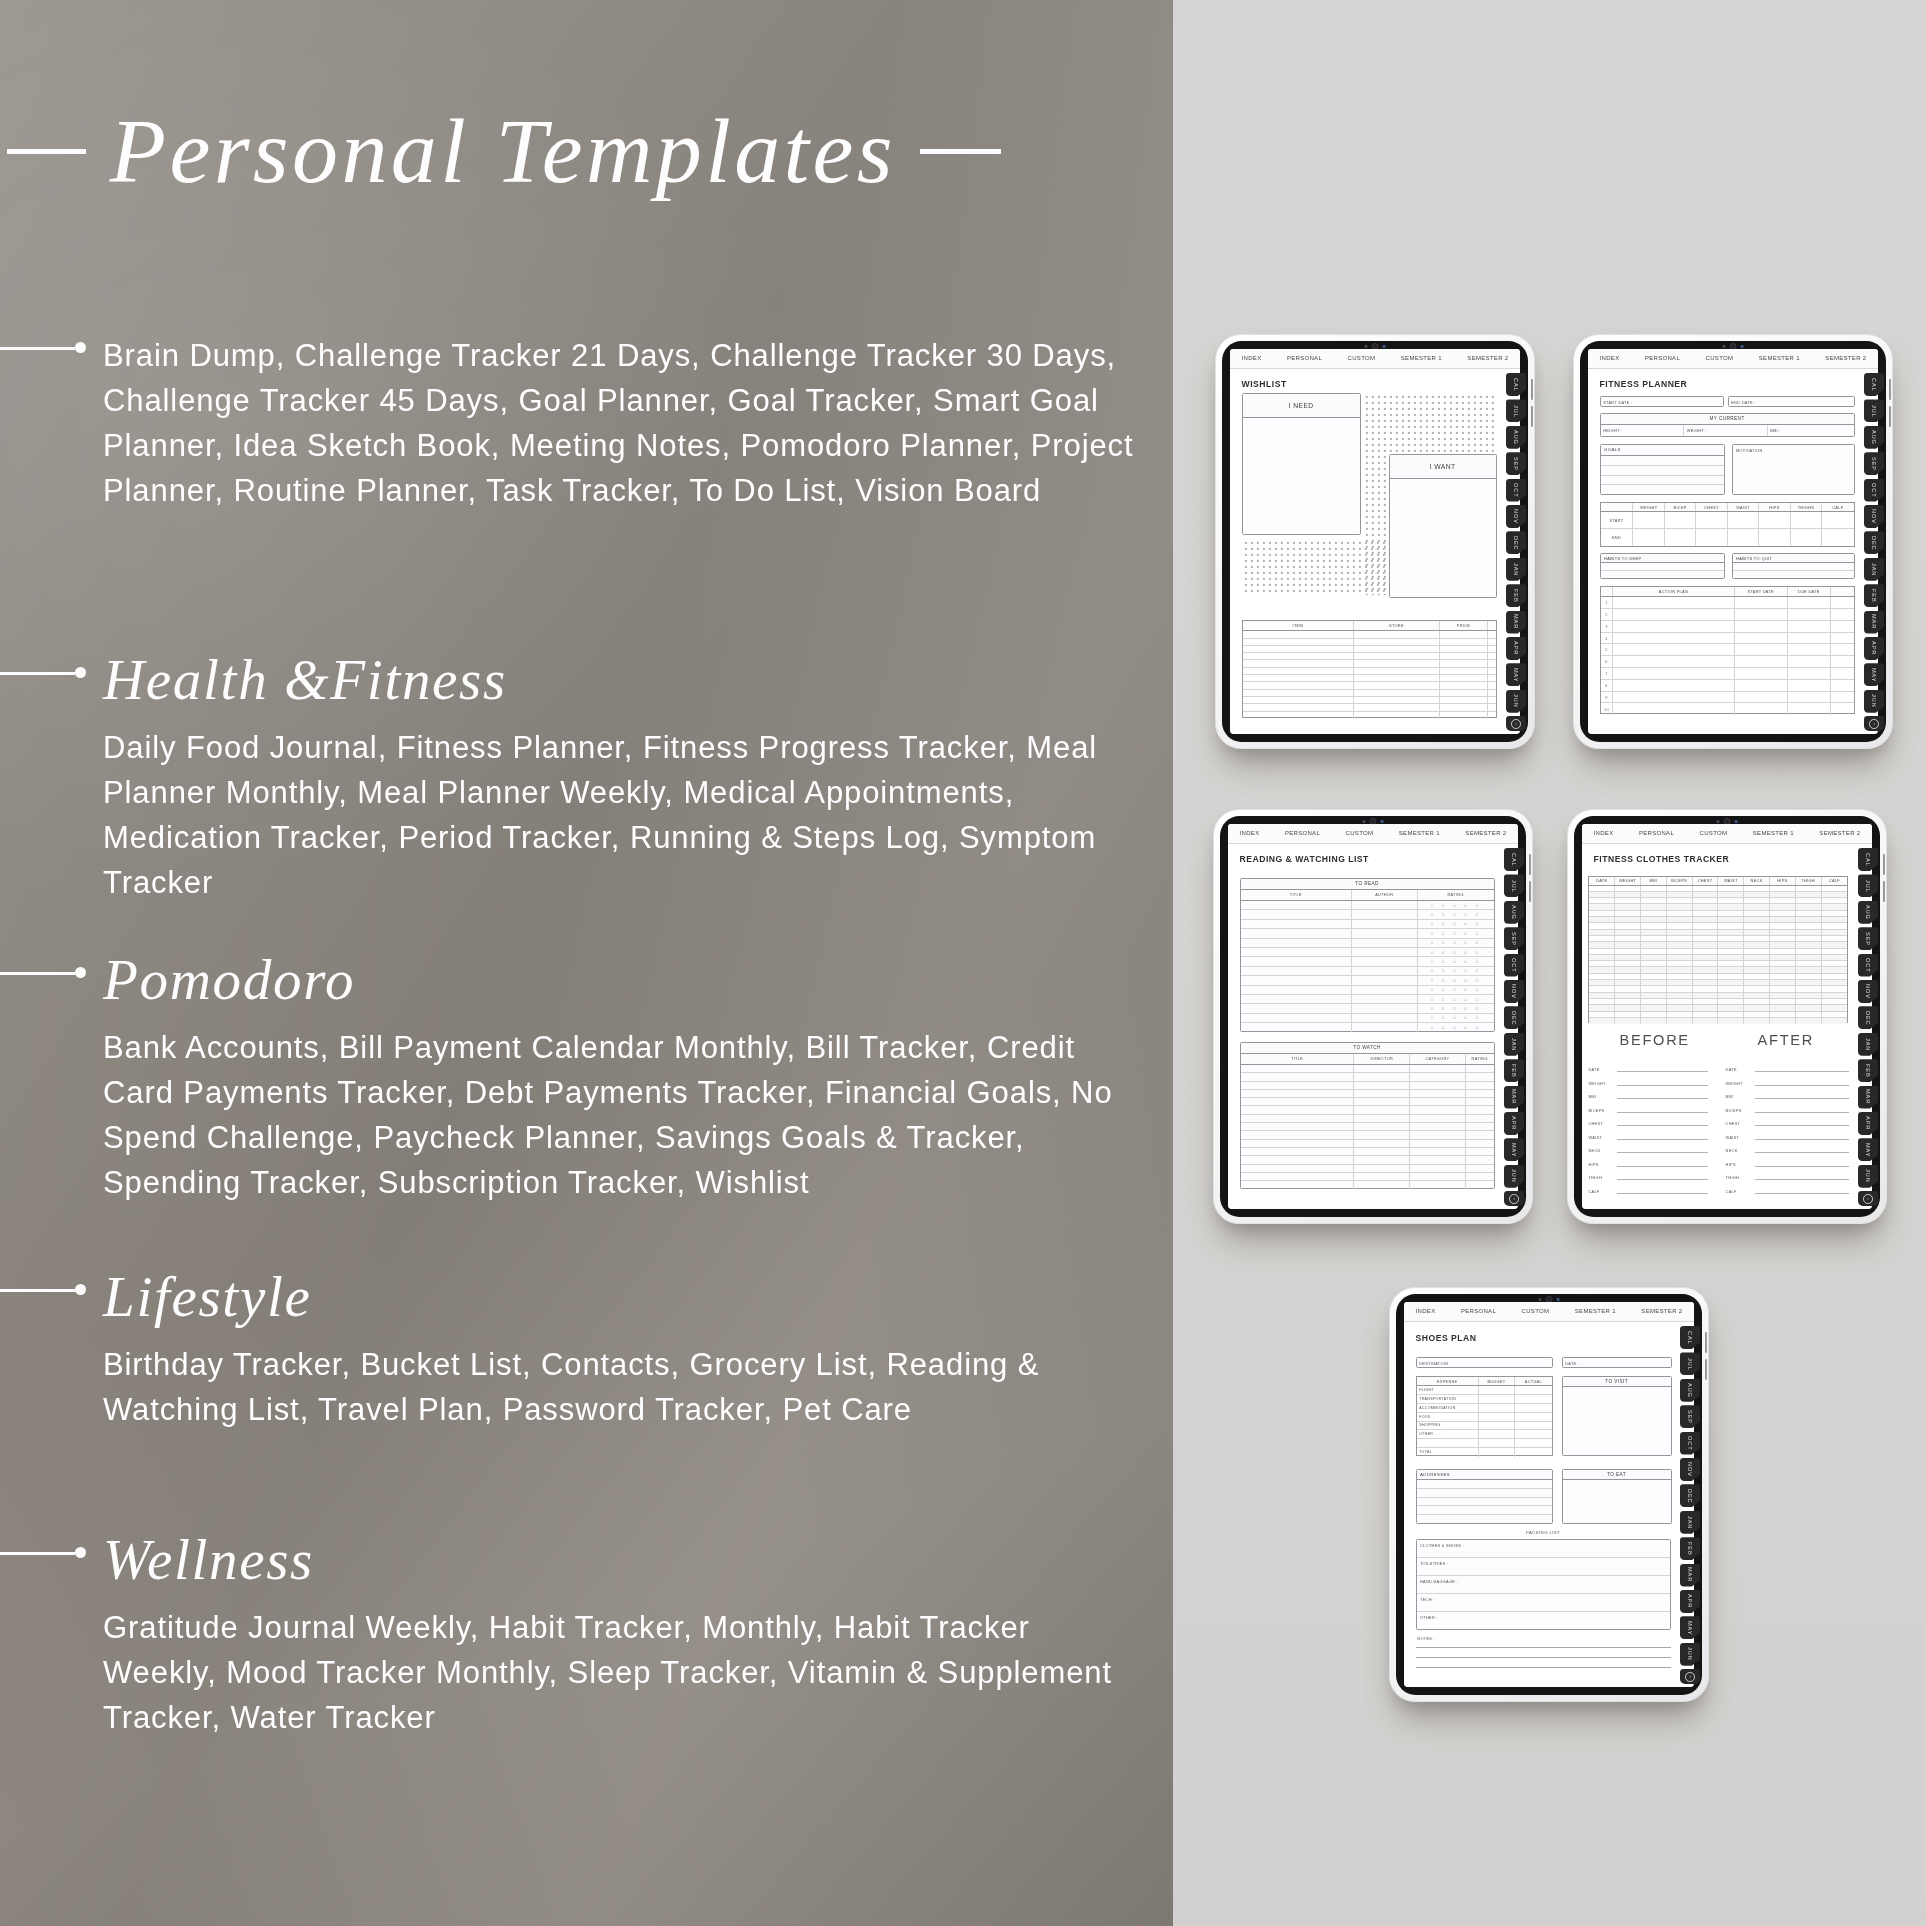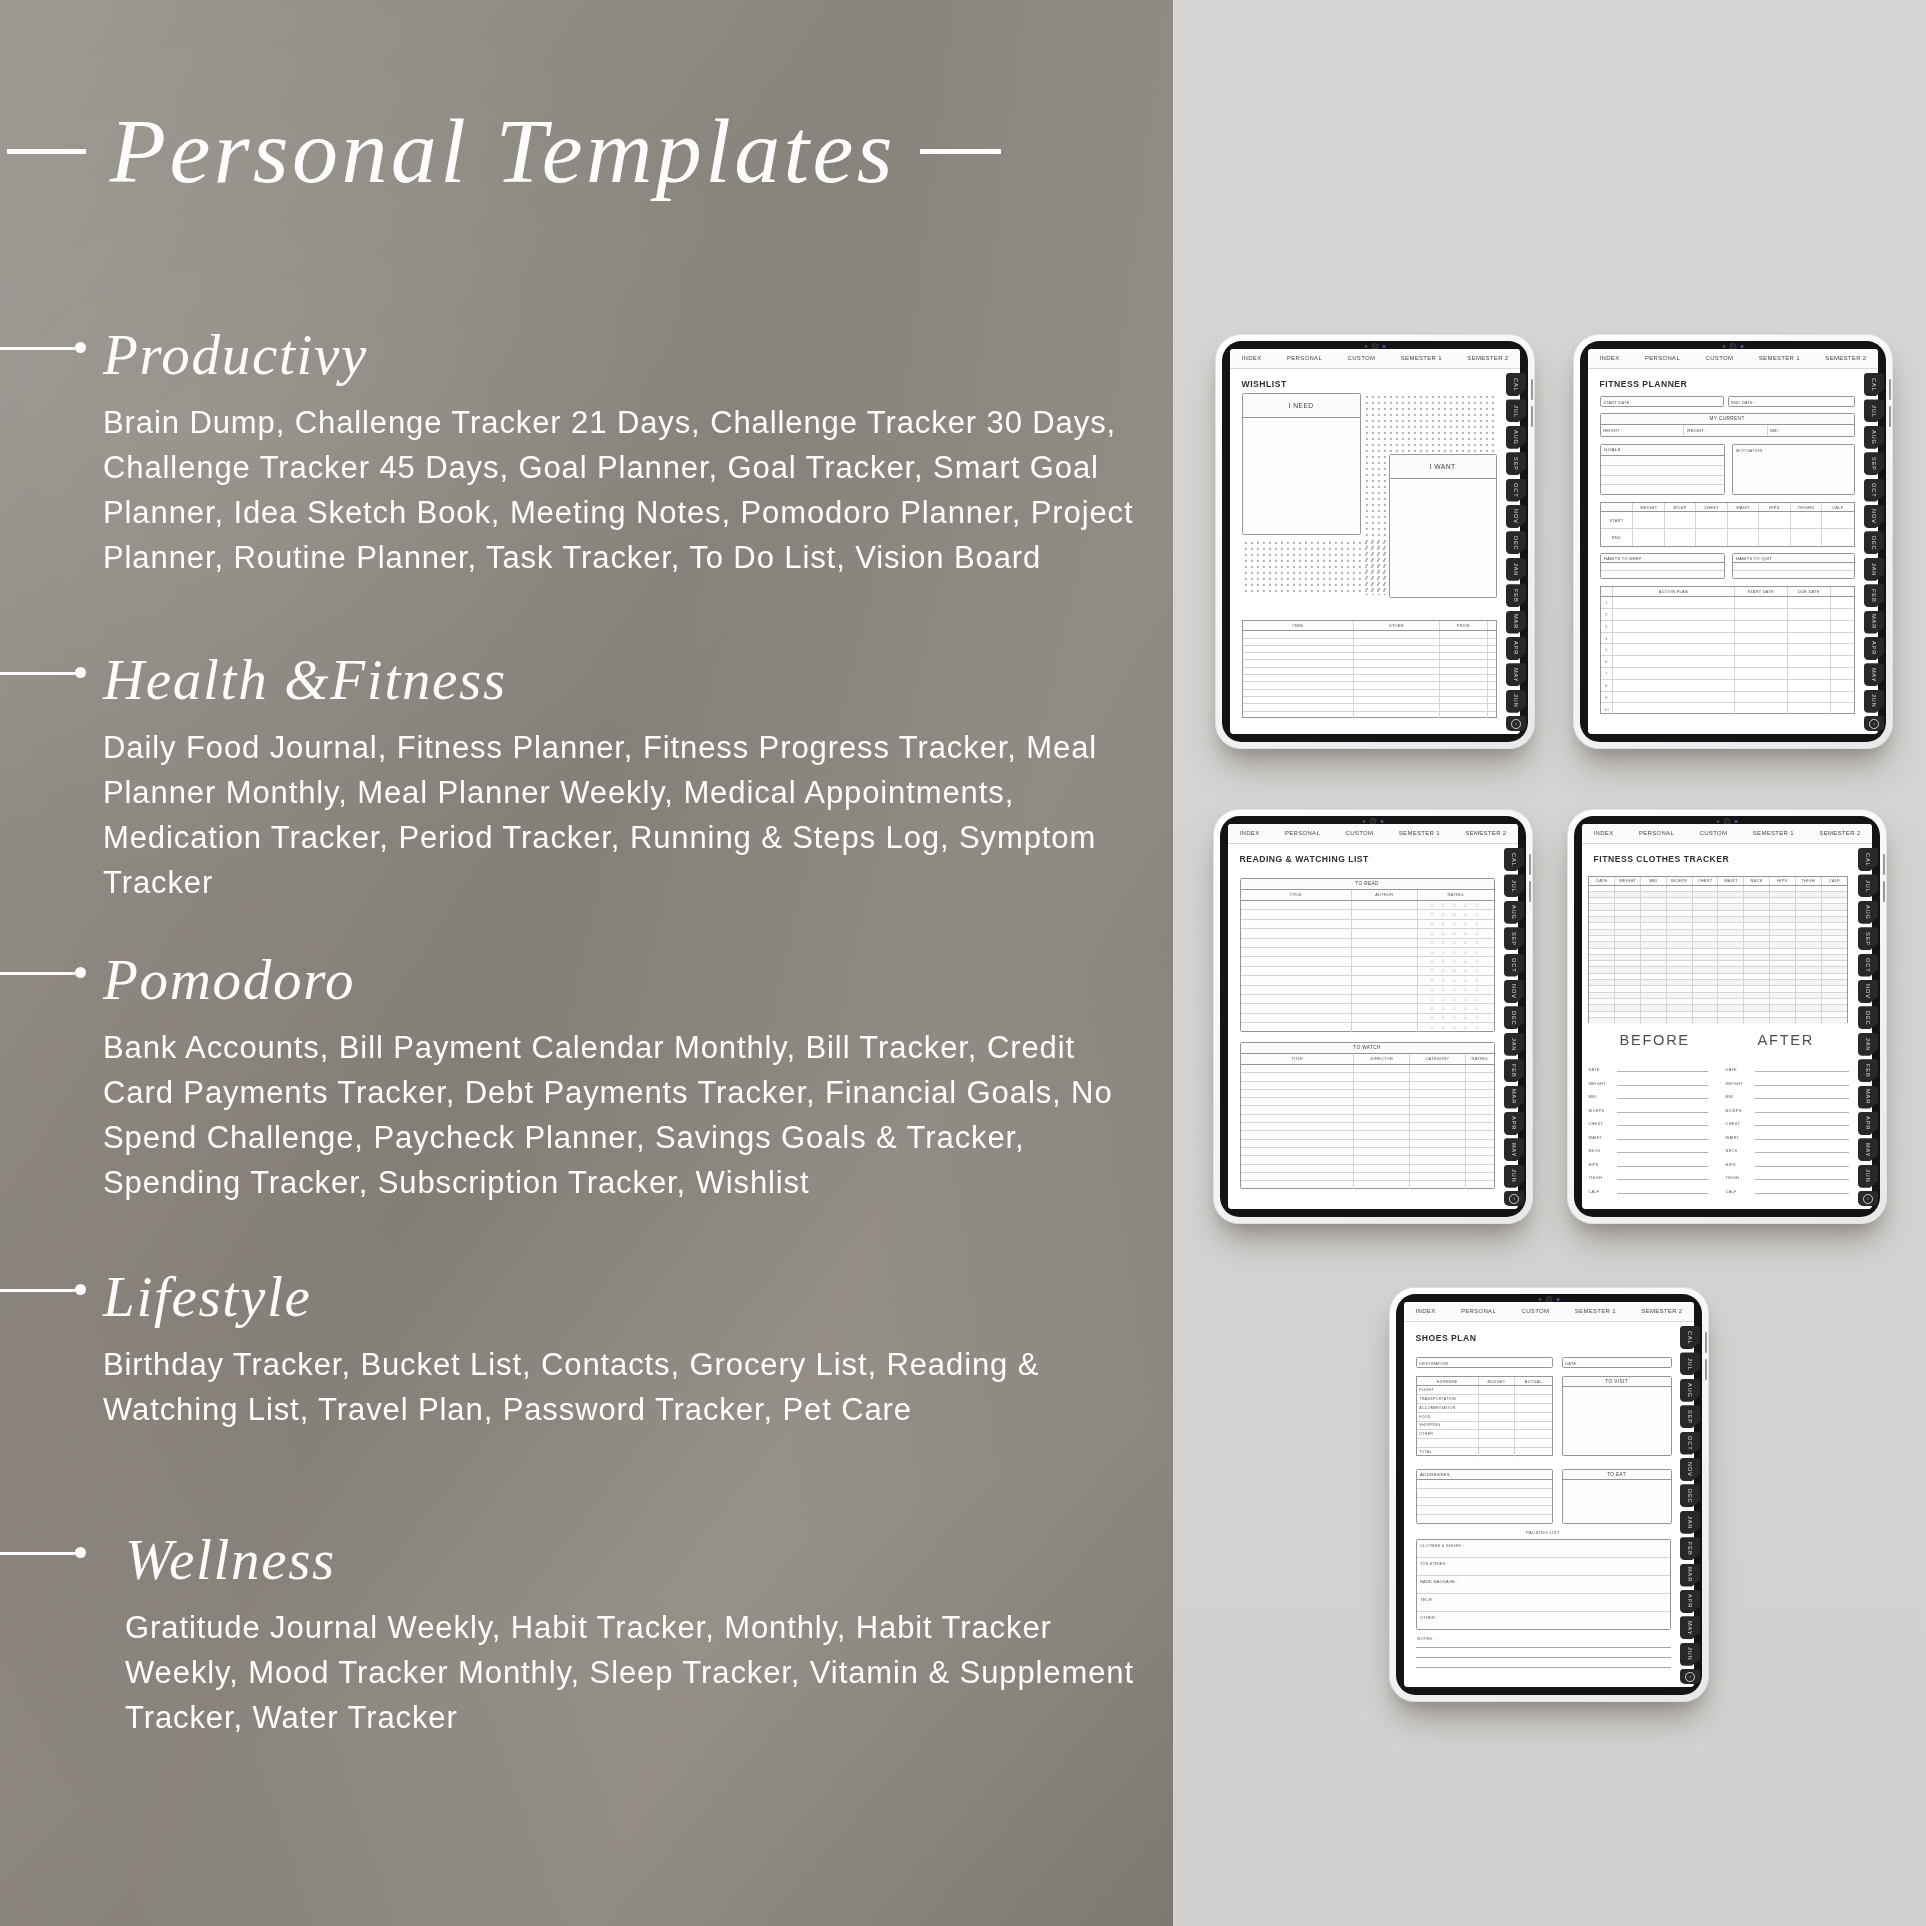--- a/index.html
+++ b/index.html
@@ -86,42 +86,41 @@
   <div class="left-panel">
     <div class="title-row">
       <span class="dash l"></span>
       <h1 class="poster-title">Personal Templates</h1>
       <span class="dash r"></span>
     </div>
     <div id="sections">
         <div class="section" style="top: 321px;">
           <div class="lead-line"></div>
           <div class="lead-dot"></div>
-          <h2 class="sec-heading">Productivy</h2>
           <div class="sec-items">Brain Dump, Challenge Tracker 21 Days, Challenge Tracker 30 Days,  Challenge Tracker 45 Days, Goal Planner, Goal Tracker, Smart Goal Planner, Idea Sketch Book, Meeting Notes, Pomodoro Planner, Project Planner, Routine Planner, Task Tracker, To Do List, Vision Board</div>
         </div>
         <div class="section" style="top: 646px;">
           <div class="lead-line"></div>
           <div class="lead-dot"></div>
           <h2 class="sec-heading">Health &amp;Fitness</h2>
           <div class="sec-items">Daily Food Journal, Fitness Planner, Fitness Progress Tracker, Meal Planner Monthly, Meal Planner Weekly, Medical Appointments, Medication Tracker, Period Tracker, Running &amp; Steps Log, Symptom Tracker</div>
         </div>
         <div class="section" style="top: 946px;">
           <div class="lead-line"></div>
           <div class="lead-dot"></div>
           <h2 class="sec-heading">Pomodoro</h2>
           <div class="sec-items">Bank Accounts, Bill Payment Calendar Monthly, Bill Tracker, Credit Card Payments Tracker, Debt Payments Tracker, Financial Goals, No Spend Challenge, Paycheck Planner, Savings Goals &amp; Tracker, Spending Tracker, Subscription Tracker, Wishlist</div>
         </div>
         <div class="section" style="top: 1263px;">
           <div class="lead-line"></div>
           <div class="lead-dot"></div>
           <h2 class="sec-heading">Lifestyle</h2>
           <div class="sec-items">Birthday Tracker, Bucket List, Contacts, Grocery List, Reading &amp; Watching List, Travel Plan, Password Tracker, Pet Care</div>
         </div>
-        <div class="section" style="top: 1526px; padding-left: 22px;">
+        <div class="section" style="top: 1526px;">
           <div class="lead-line"></div>
           <div class="lead-dot"></div>
           <h2 class="sec-heading">Wellness</h2>
           <div class="sec-items">Gratitude Journal Weekly, Habit Tracker, Monthly, Habit Tracker Weekly, Mood Tracker Monthly, Sleep Tracker, Vitamin &amp; Supplement Tracker, Water Tracker</div>
         </div>
       </div>
   </div>
   <div class="right-panel">
     <div id="tablets"></div>
   </div>

